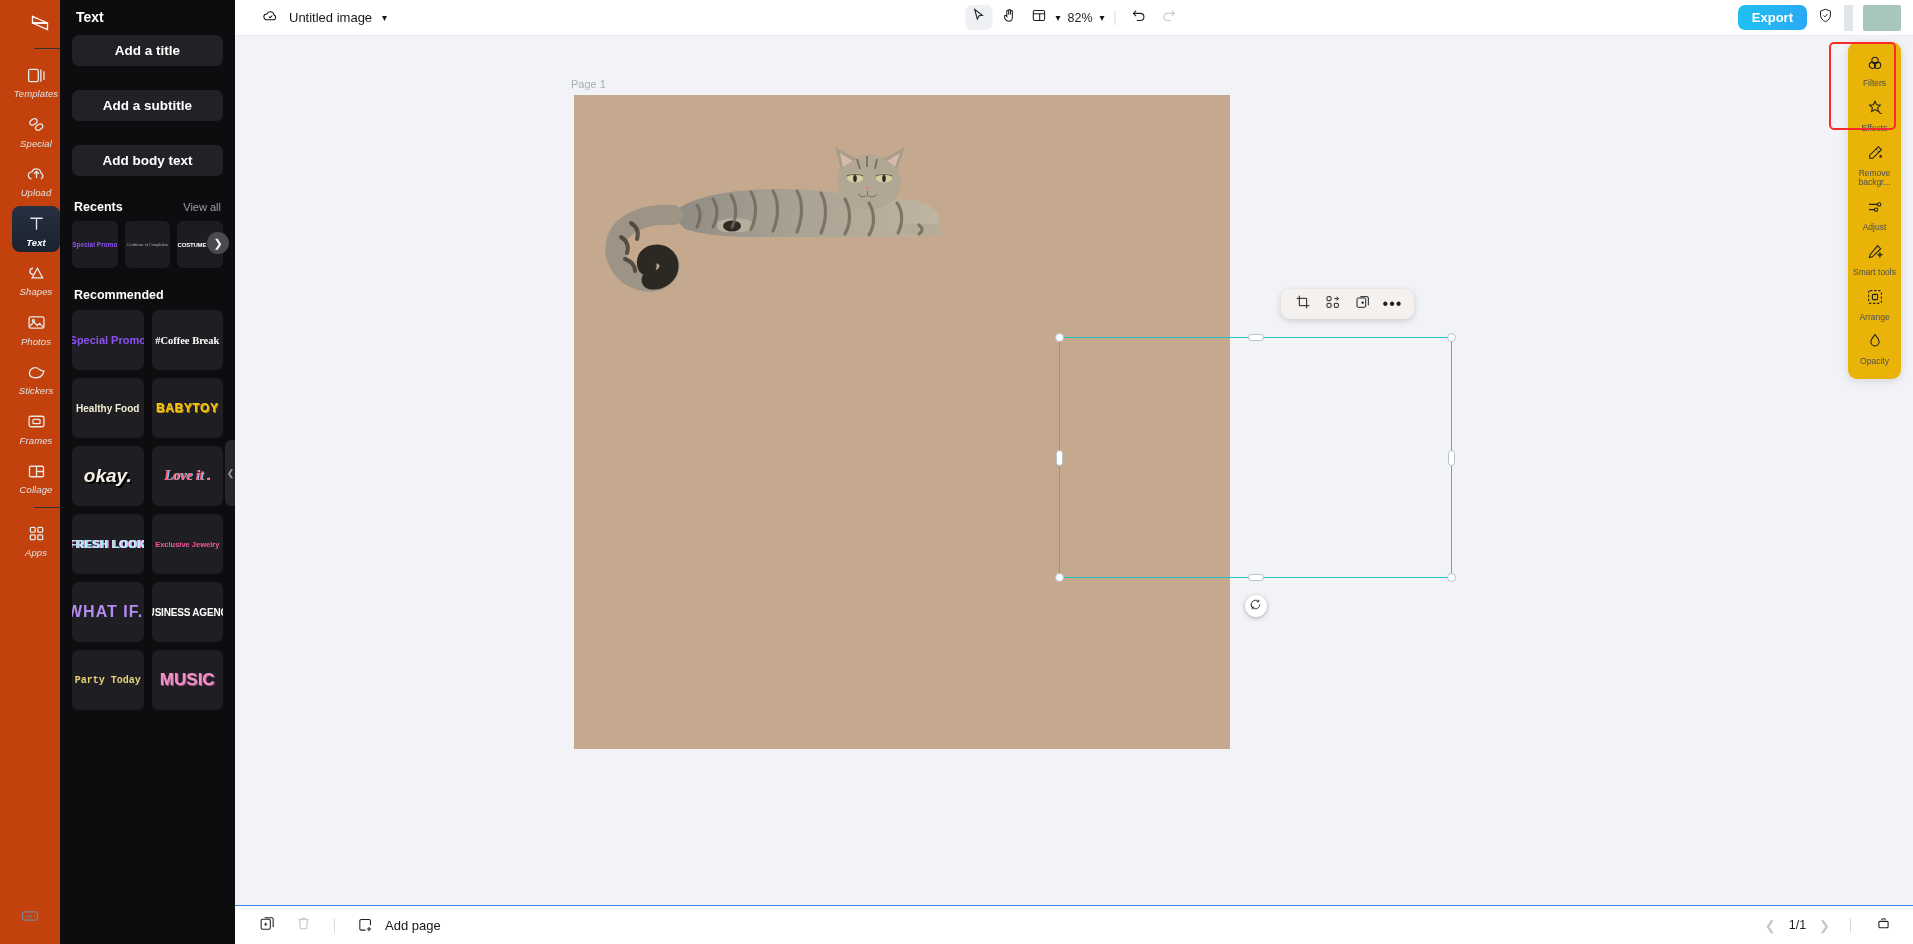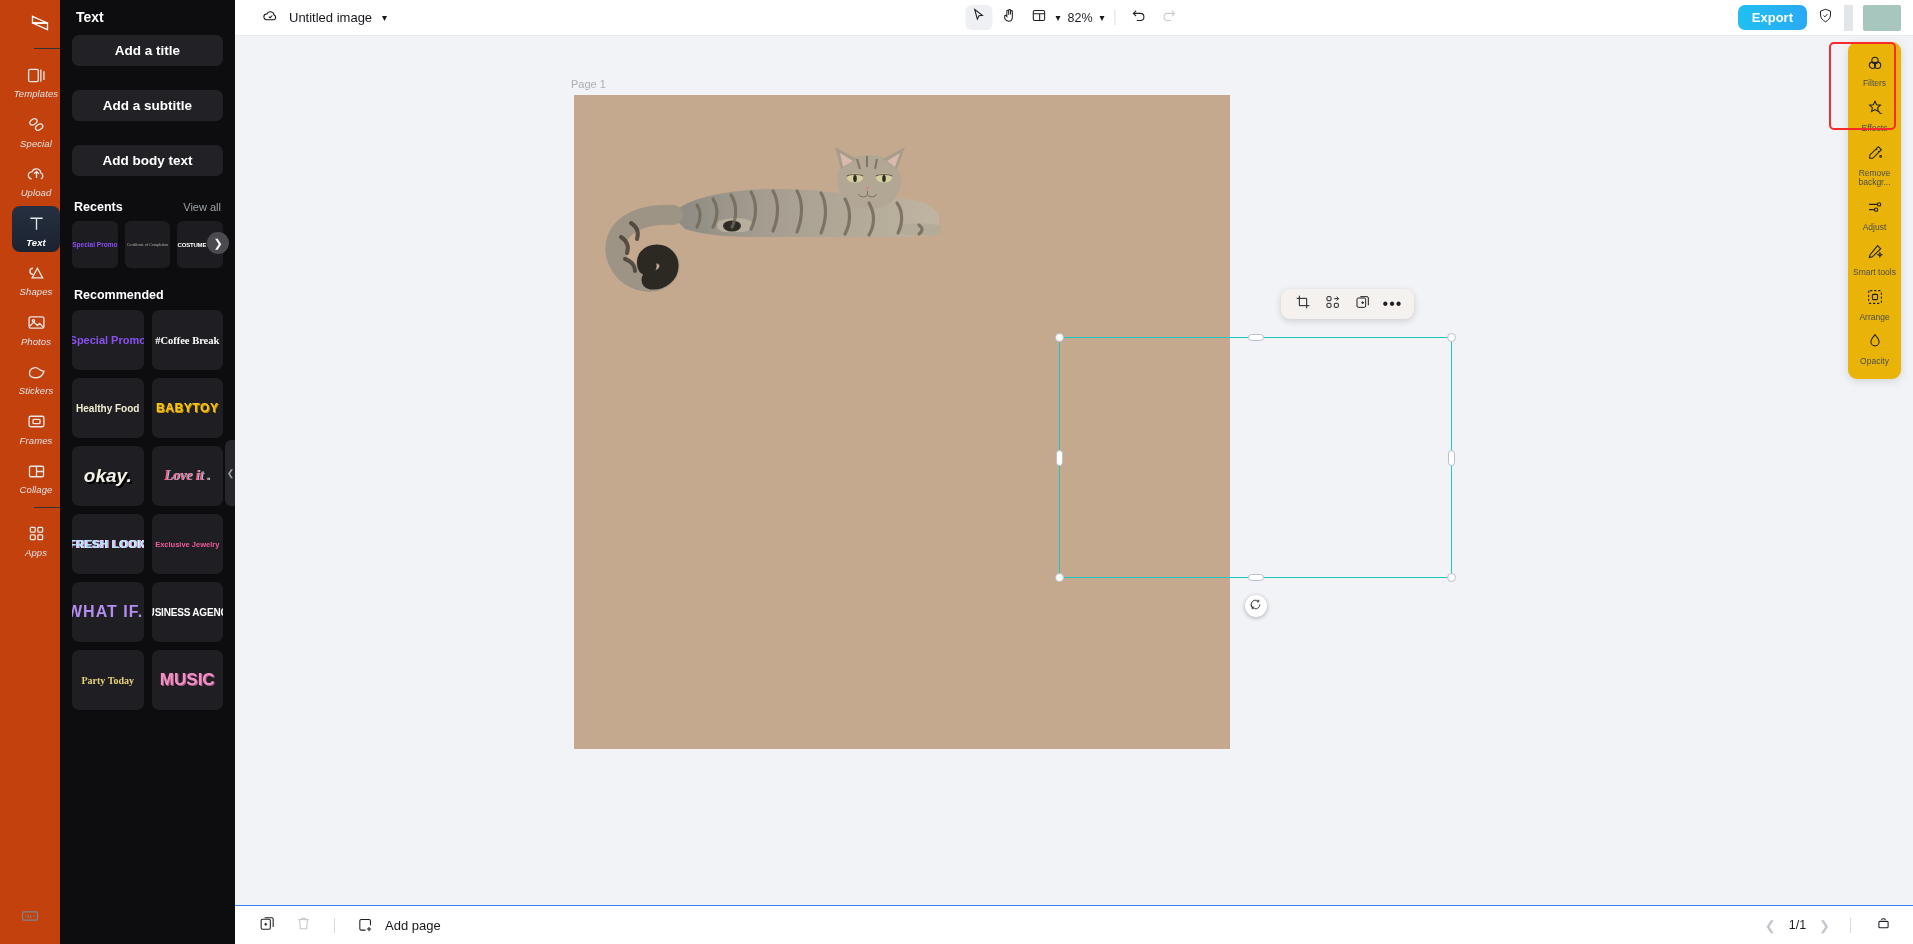--- a/index.html
+++ b/index.html
@@ -76,21 +76,21 @@
                 text-shadow: 1px 1px 0 #c99000; }
   .tt-okay    { color: #f4f0e6; font-size: 19px; font-weight: 700; font-style: italic;
                 text-shadow: 2px 2px 0 #000; }
   .tt-love    { color: #ff5e7a; font-size: 14px; font-weight: 800; font-style: italic;
                 font-family:"Liberation Serif",serif; text-shadow: 1px 0 0 #7ad9ff; }
   .tt-fresh   { color: #9fe9ff; font-size: 11px; font-weight: 800; letter-spacing:.5px;
                 text-shadow: 1px 0 0 #ff7ad9, -1px 0 0 #ffffff; }
   .tt-jewel   { color: #ef5b9c; font-size: 7.5px; font-weight: 700; }
   .tt-whatif  { color: #b58cf0; font-size: 16px; font-weight: 800; letter-spacing: 1px; }
   .tt-biz     { color: #fff; font-size: 10px; font-weight: 800; letter-spacing: -.2px; }
-  .tt-party   { color: #e8d27a; font-size: 10px; font-weight: 700; font-family:Liberation Serif, serif; }
+  .tt-party   { color: #e8d27a; font-size: 10px; font-weight: 700; font-family:Liberation Mono, monospace; }
   .tt-music   { color: #f490c8; font-size: 17px; font-weight: 800; text-shadow: 1px 1px 0 #a85b86; }
 
   
   .main { flex: 1; height: 944px; display: flex; flex-direction: column; background: #f1f3f6; position: relative; }
   .topbar {
     height: 36px; background: #fff; display: flex; align-items: center;
     border-bottom: 1px solid #e9ecef; position: relative; flex: 0 0 36px;
   }
   .tb-left { display: flex; align-items: center; gap: 10px; padding-left: 27px; }
   .tb-cloud svg { width: 17px; height: 17px; stroke: #111; fill: none; stroke-width: 1.5; }

